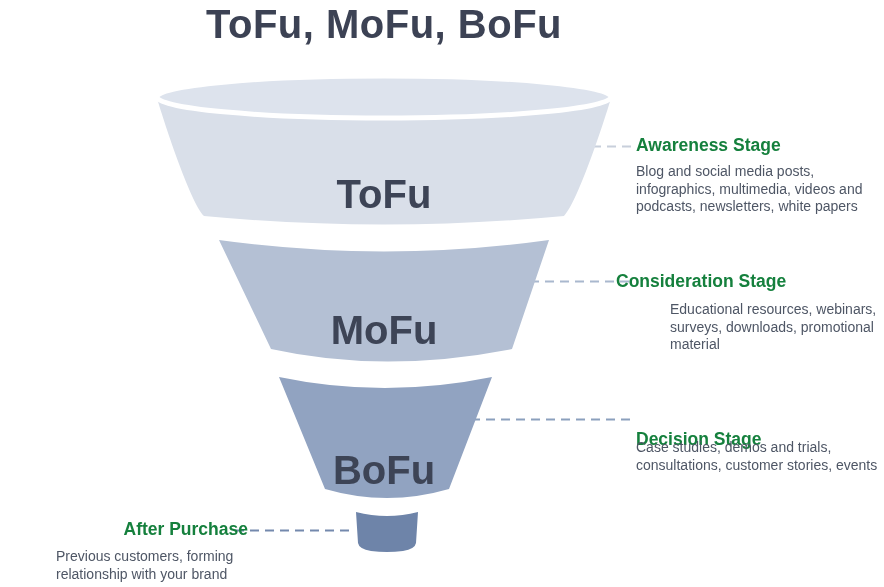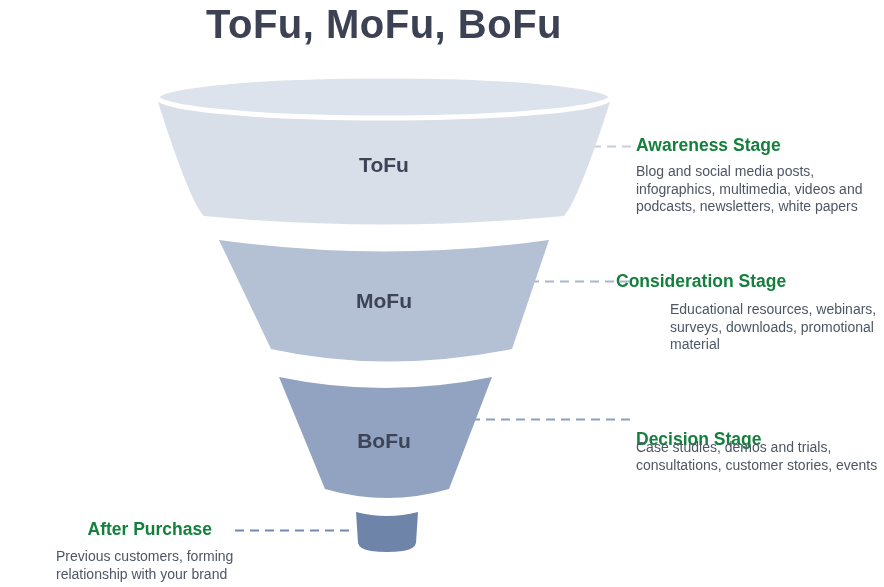--- a/index.html
+++ b/index.html
@@ -10,40 +10,40 @@
   .canvas { position:relative; width:884px; height:520px; }
   svg.layer { position:absolute; left:0; top:0; }
 
   .title {
     position:absolute; left:134px; top:0; width:500px;
     text-align:center; font-size:40px; font-weight:700;
     color:#3c4254; line-height:48px; letter-spacing:0.5px;
   }
   .stage-label {
     position:absolute; width:220px; text-align:center;
-    font-size:21px; font-weight:700; color:#3d4456; line-height:38px;
+    font-size:40px; font-weight:700; color:#3d4456; line-height:38px;margin-top:29px;
   }
   .lbl-tofu { left:274px; top:146px; }
   .lbl-mofu { left:274px; top:282px; }
   .lbl-bofu { left:274px; top:422px; }
 
   .ann-heading {
     position:absolute; font-size:17.5px; font-weight:700;
     color:#15803d; line-height:22px; white-space:nowrap;
   }
   .ann-body {
     position:absolute; font-size:14px; line-height:17.5px; color:#4e5665;
   }
   .h-awareness     { left:636px; top:134px; }
   .b-awareness     { left:636px; top:163px; width:250px; }
   .h-consideration { left:616px; top:270px; }
   .b-consideration { left:670px; top:301px; width:240px; }
   .h-decision      { left:636px; top:412px;margin-top:16px; }
   .b-decision      { left:636px; top:439px; width:266px; }
-  .h-afterpurchase { right:672px; top:518px; text-align:left; }
+  .h-afterpurchase { right:636px; top:518px; text-align:left; }
   .b-afterpurchase { left:56px; top:548px; width:186px; }
 </style>
 </head>
 <body>
 
 <div class="canvas">
 
   <svg class="layer" width="884" height="587" viewBox="0 0 884 587">
 
     <line x1="592" y1="146.5" x2="631" y2="146.5" stroke-width="2" stroke-dasharray="9 6" stroke="#c8cfdb"></line>

